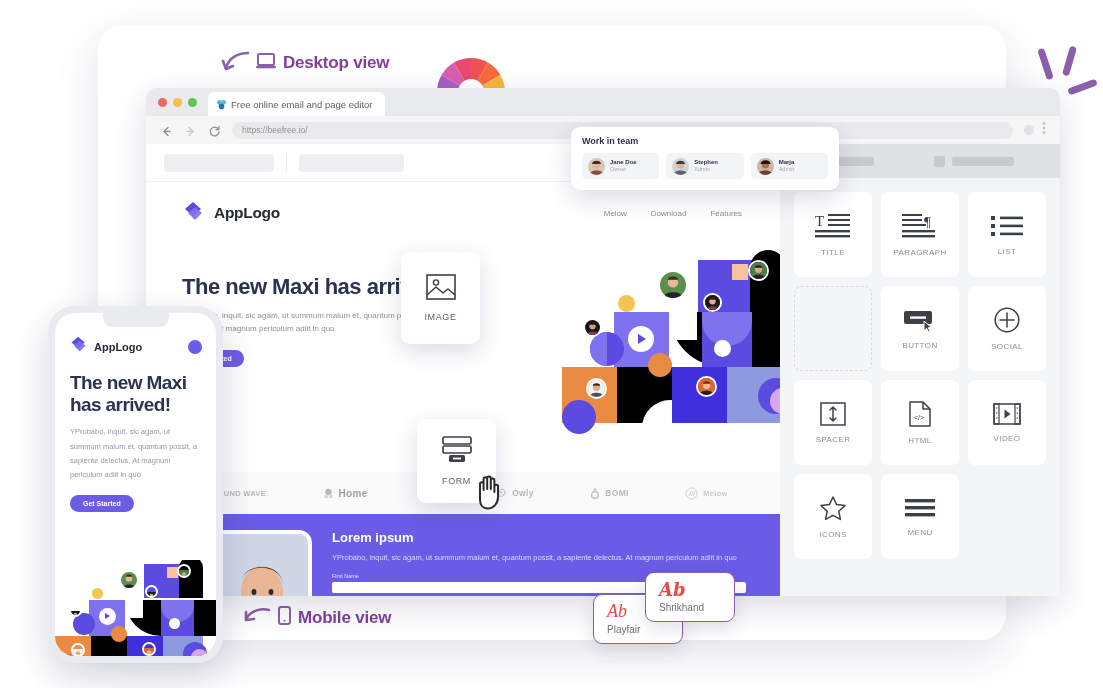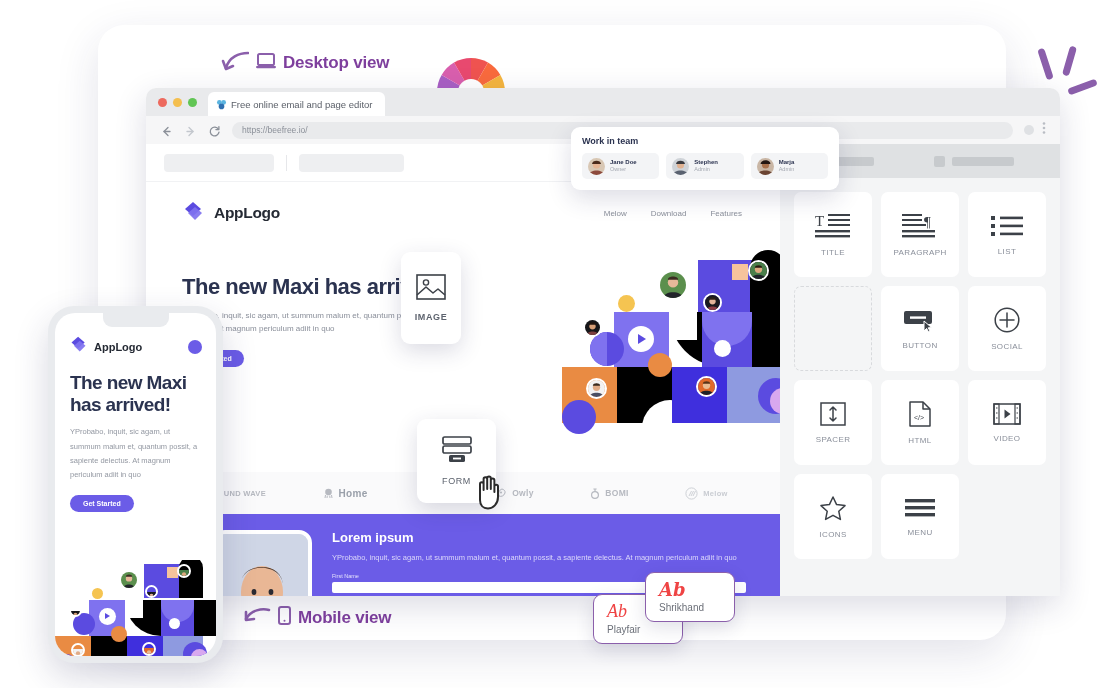--- a/index.html
+++ b/index.html
@@ -131,21 +131,21 @@
   .blk .lbl { font-size:8px; color:#8a8f9a; letter-spacing:.4px; }
   .blk svg { display:block; }
 
   
   .float-card {
     position:absolute; background:#fff; border-radius:9px;
     box-shadow:0 7px 22px rgba(40,40,90,.17);
     display:flex; flex-direction:column; align-items:center; justify-content:center; gap:8px;
   }
   .float-card .lbl { font-size:9px; color:#5d636e; letter-spacing:.6px; }
-  #image-drag-card { left:401px; top:252px; width:60px; height:92px;font-weight:bold; }
+  #image-drag-card { left:401px; top:252px; width:79px; height:92px; }
   #form-drag-card  { left:417px; top:419px; width:79px; height:84px; }
 
   .team-panel {
     position:absolute; left:571px; top:127px; width:268px; height:63px;
     background:#fff; border-radius:9px; box-shadow:0 8px 24px rgba(40,40,90,.16);
     padding:9px 11px;
   }
   .team-panel .title { font-size:9px; font-weight:bold; color:#2b3350; margin-bottom:7px; }
   .team-row { display:flex; gap:7px; }
   .team-chip {

